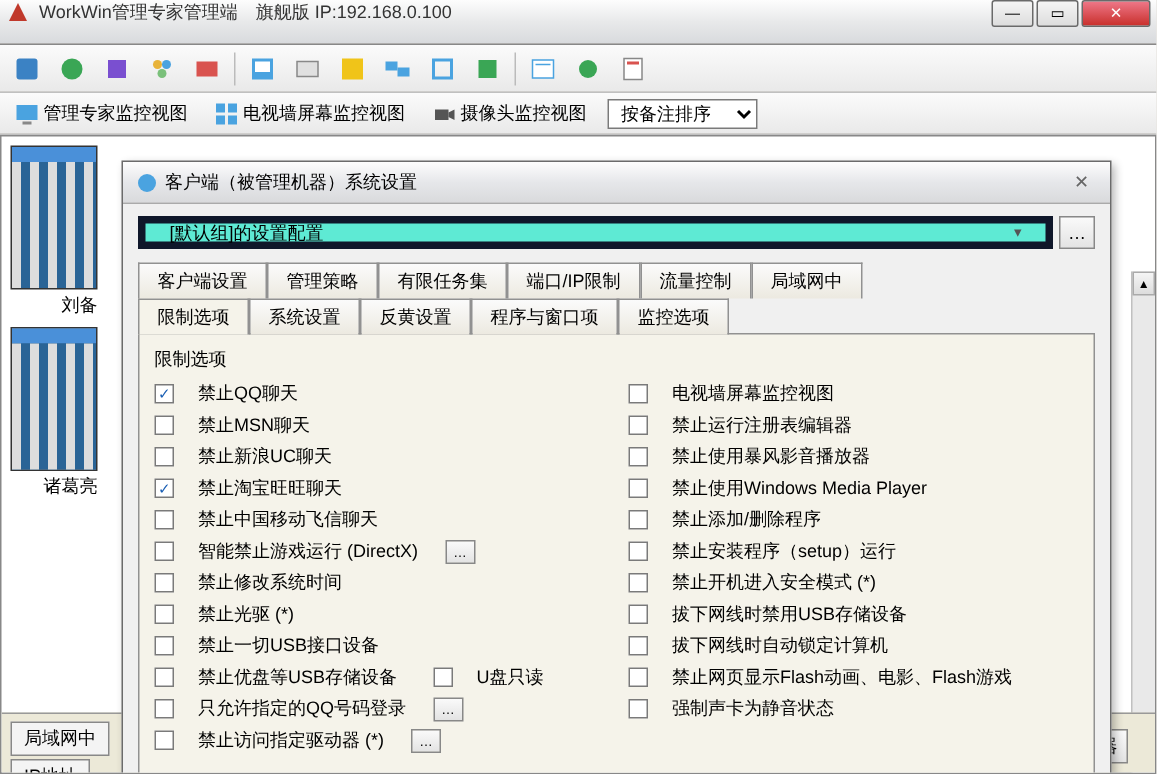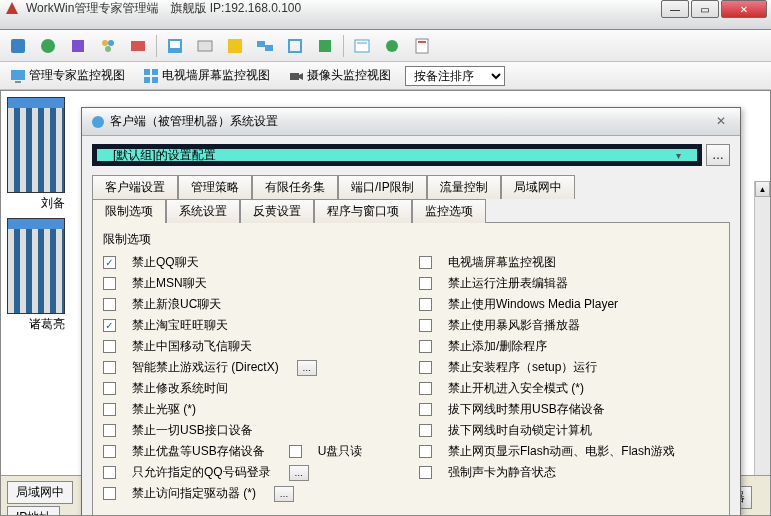--- a/index.html
+++ b/index.html
@@ -312,25 +312,25 @@
                 <div class="chk-row">
                   <span class="chk"></span>
                   <span>电视墙屏幕监控视图</span>
                 </div>
                 <div class="chk-row">
                   <span class="chk"></span>
                   <span>禁止运行注册表编辑器</span>
                 </div>
                 <div class="chk-row">
                   <span class="chk"></span>
+                  <span>禁止使用暴风影音播放器</span>
+                </div>
+                <div class="chk-row">
+                  <span class="chk"></span>
                   <span>禁止使用Windows Media Player</span>
-                </div>
-                <div class="chk-row">
-                  <span class="chk"></span>
-                  <span>禁止使用暴风影音播放器</span>
                 </div>
                 <div class="chk-row">
                   <span class="chk"></span>
                   <span>禁止添加/删除程序</span>
                 </div>
                 <div class="chk-row">
                   <span class="chk"></span>
                   <span>禁止安装程序（setup）运行</span>
                 </div>
                 <div class="chk-row">

